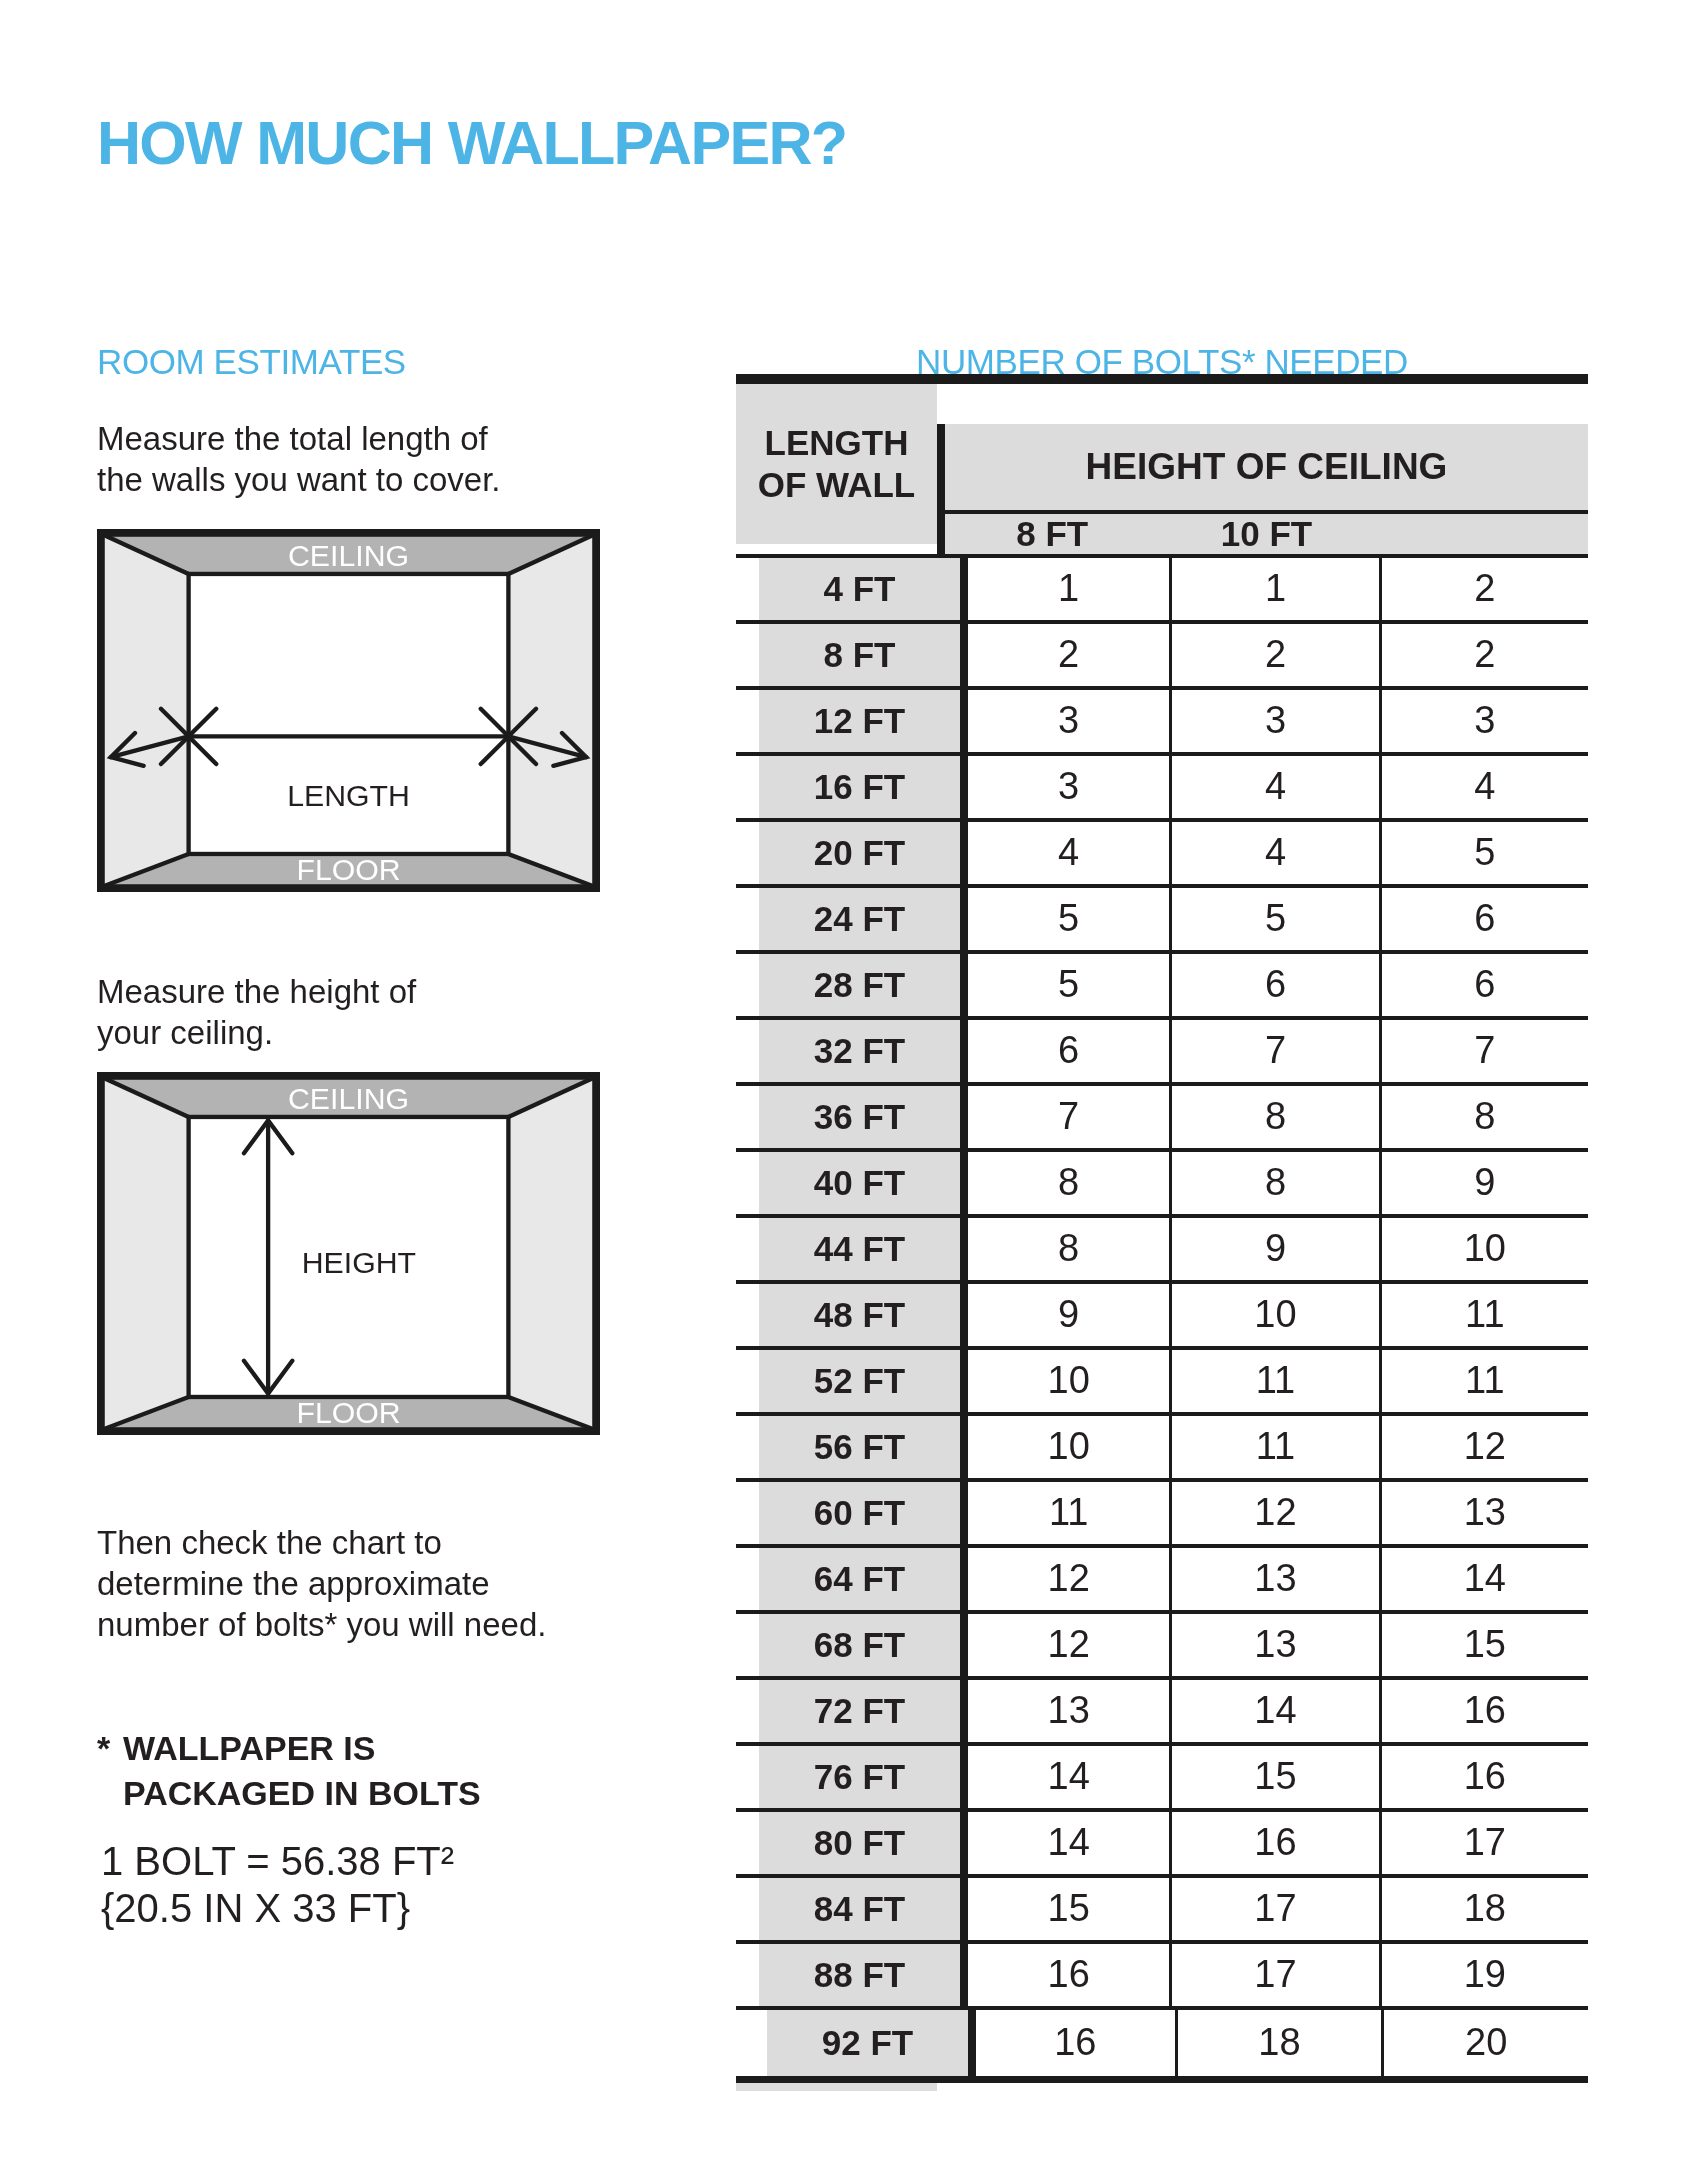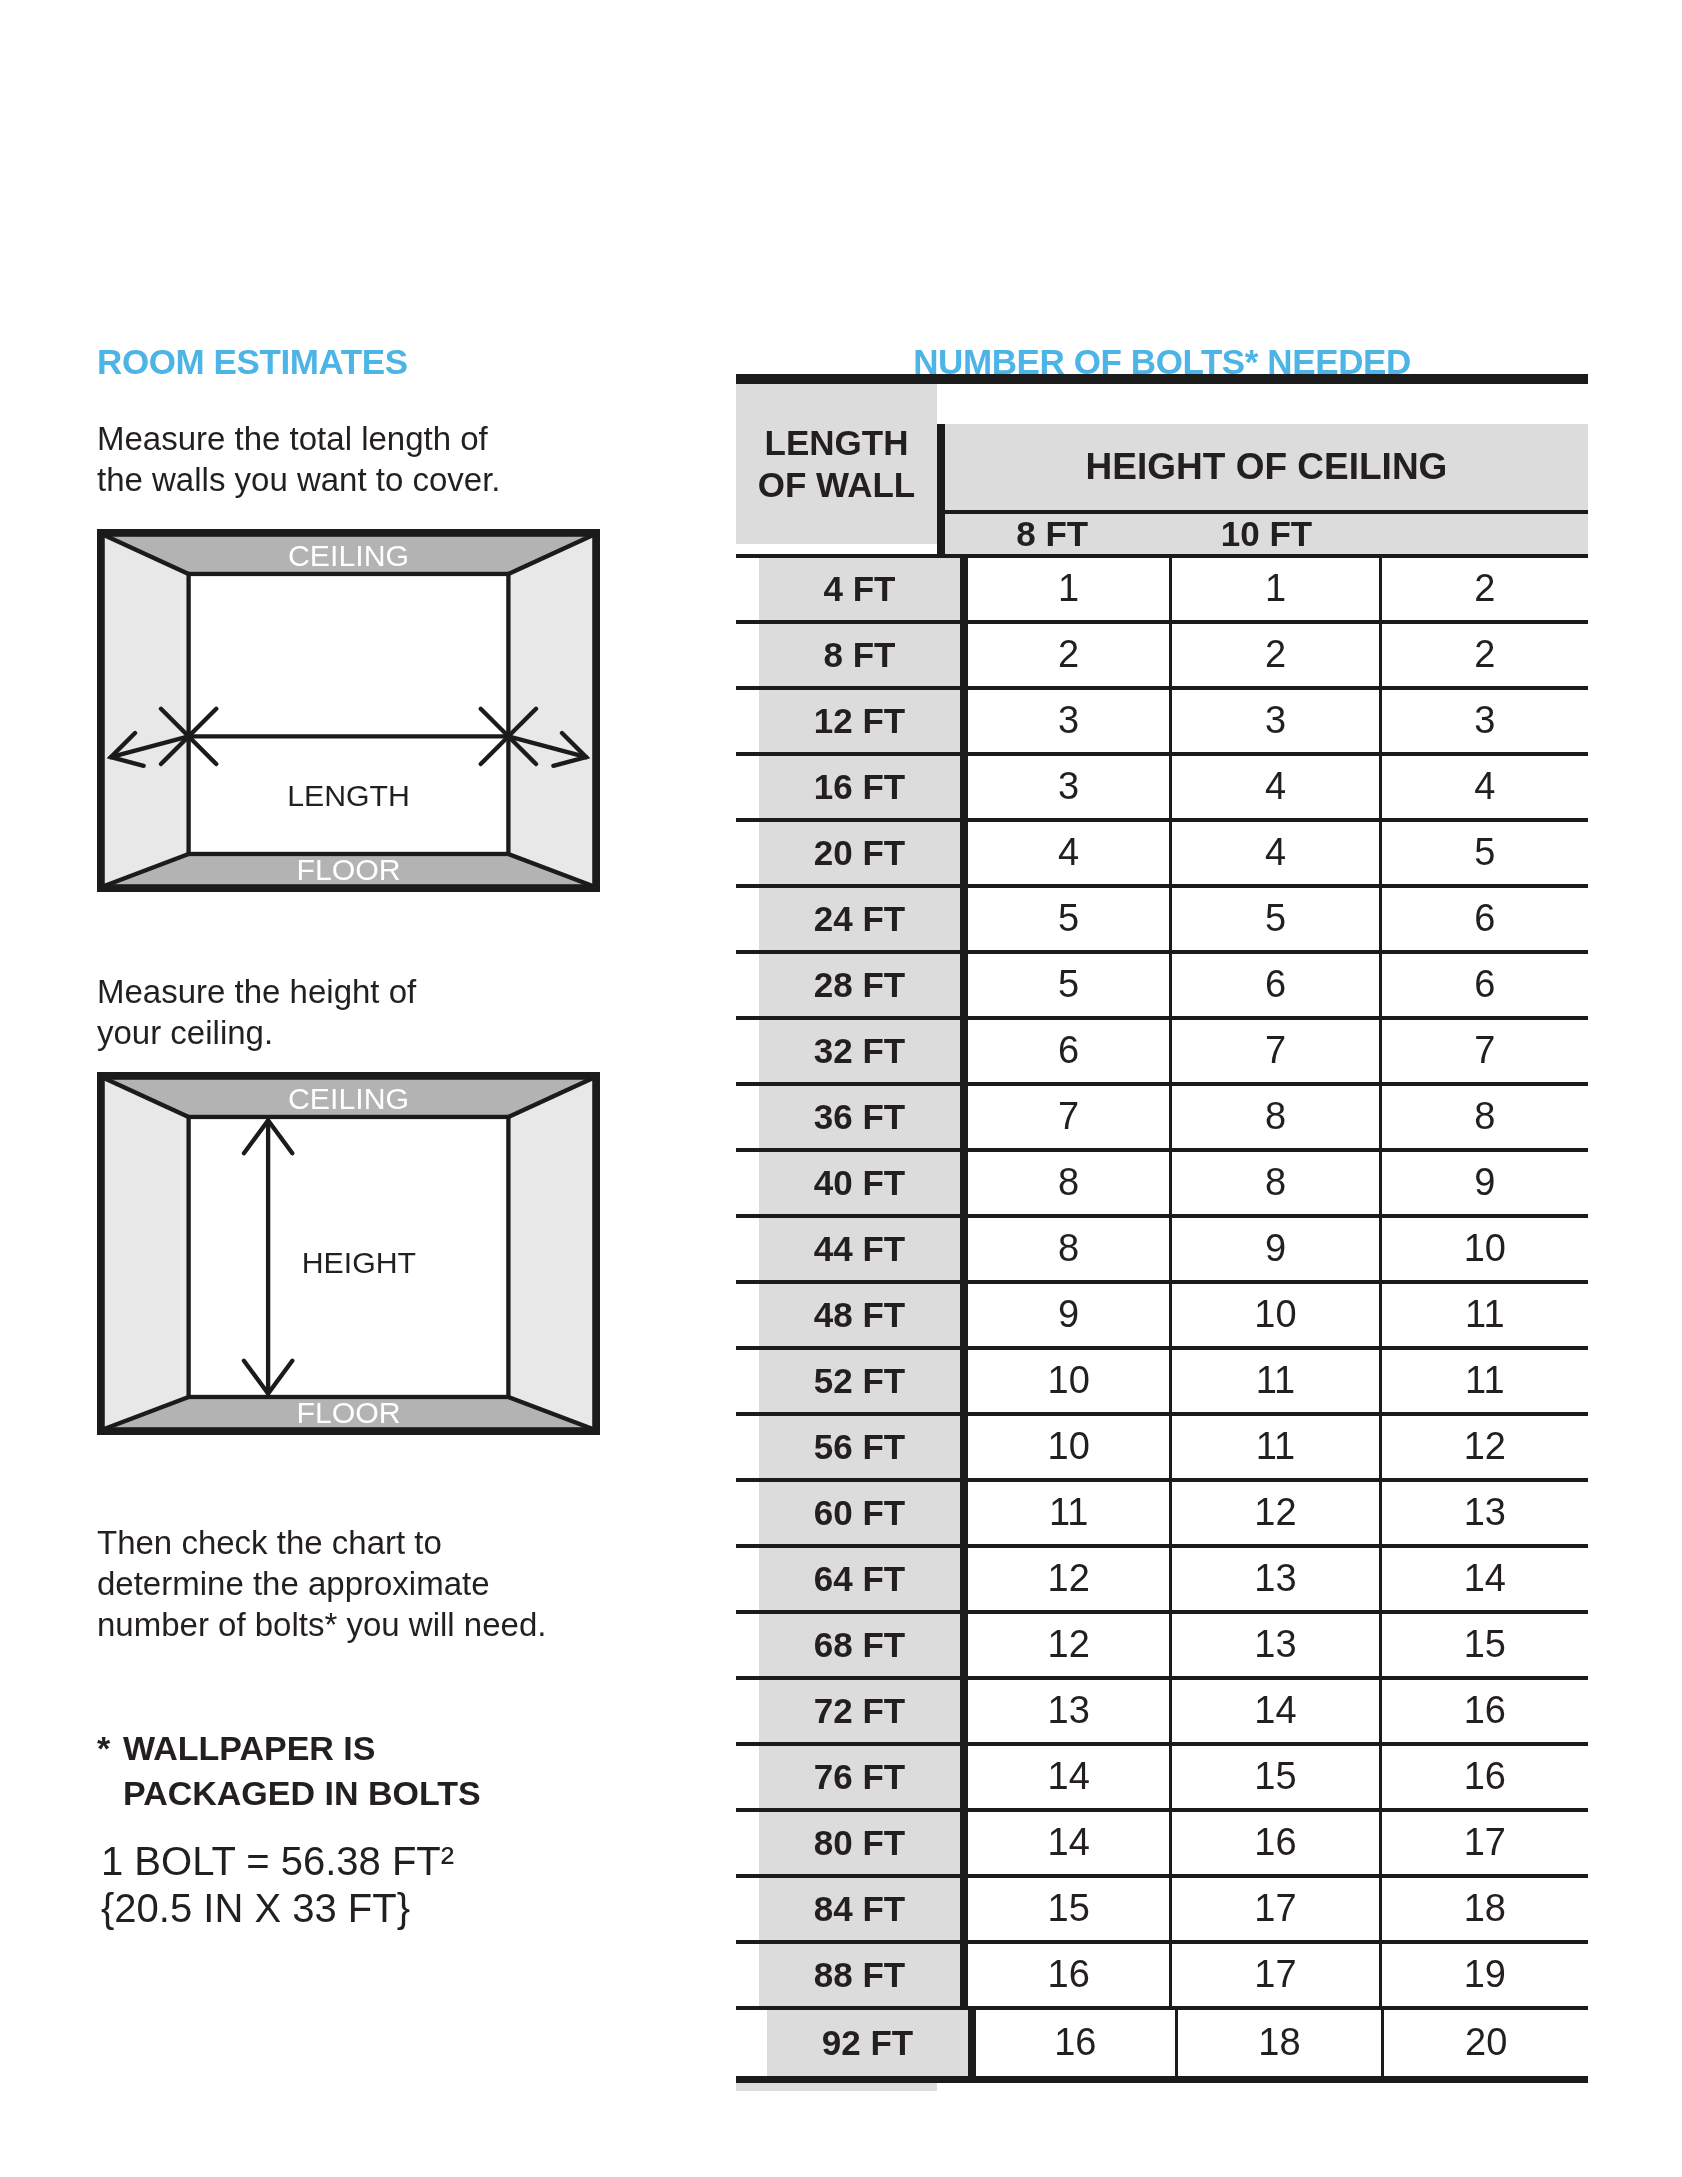--- a/index.html
+++ b/index.html
@@ -11,21 +11,21 @@
     color:#231f20;
     overflow:hidden;
   }
   
   .title{
     position:absolute;left:97px;top:67px;
     font-size:61px;font-weight:bold;letter-spacing:-1.7px;
     color:#4db4e6;white-space:nowrap;
   }
   .blue-h{
-    font-size:35px;font-weight:bold;letter-spacing:-0.4px;
+    font-size:35px;font-weight:normal;letter-spacing:-0.4px;
     color:#4db4e6;white-space:nowrap;
   }
   .room-h{position:absolute;left:97px;top:313px;}
   .table-h{position:absolute;left:736px;top:313px;width:852px;text-align:center;}
   
   .body-text{
     position:absolute;left:97px;
     font-size:33px;line-height:41px;color:#231f20;
     white-space:pre-line;
   }
@@ -85,20 +85,21 @@
   .tcell.first{border-left:8.6px solid #1b1b1b;}
   
   .svg-room-label{fill:#ffffff;font-family:"Liberation Sans",sans-serif;font-size:35px;}
   .svg-dim-label{fill:#231f20;font-family:"Liberation Sans",sans-serif;font-size:35px;}
 </style>
 </head>
 <body>
 
 <div class="page">
 
+  <h1 class="title">HOW MUCH WALLPAPER?</h1>
 
   <h2 class="blue-h room-h">ROOM ESTIMATES</h2>
 
   <p class="body-text p1">Measure the total length of
 the walls you want to cover.</p>
 
   <svg class="diagram d1" viewBox="0 0 582 420">
     <g>
       <polygon points="6,6 576,6 476,52 106,52" fill="#b3b3b3"></polygon>
       <polygon points="6,414 576,414 476,376 106,376" fill="#b3b3b3"></polygon>

